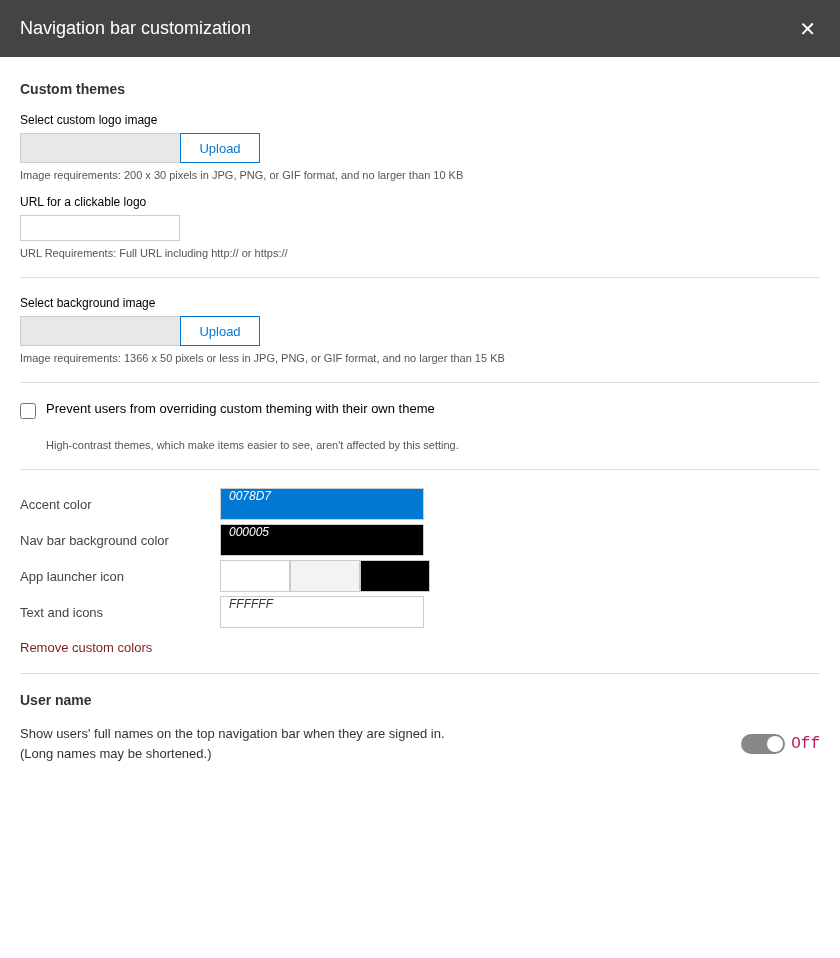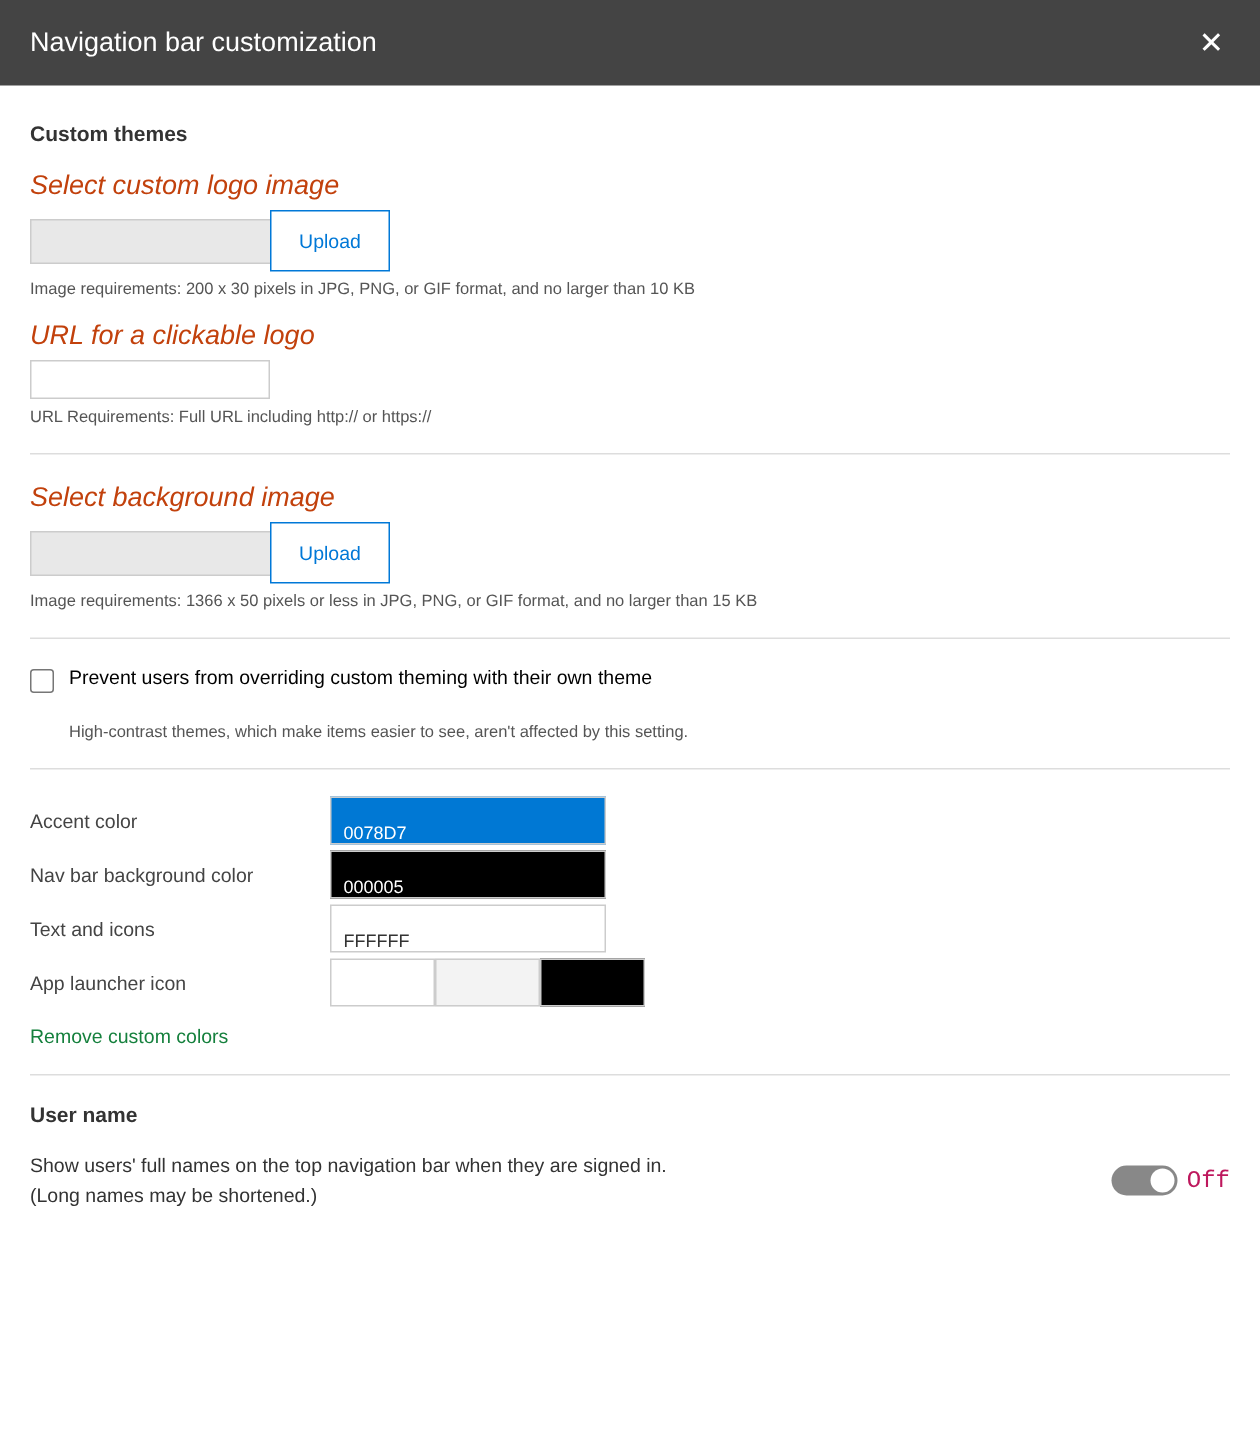--- a/index.html
+++ b/index.html
@@ -43,41 +43,40 @@
       padding: 24px 20px;
       flex: 1;
     }
     .section-title {
       font-size: 14px;
       font-weight: 600;
       color: #333;
       margin-bottom: 16px;
     }
     .field-label {
-      font-size: 18px;
-      color: #c2410c;
+      font-size: 12px;
+      color: #000000;
       margin-bottom: 6px;
-      font-style: italic;
     }
     .upload-row {
       display: flex;
       align-items: center;
       gap: 0;
       margin-bottom: 6px;
     }
     .file-input-box {
       width: 160px;
       height: 30px;
       background: #e8e8e8;
       border: 1px solid #ccc;
       border-right: none;
     }
     .upload-btn {
       width: 80px;
-      height: 41px;
+      height: 30px;
       background: #fff;
       border: 1px solid #0078d7;
       color: #0078d7;
       font-size: 13px;
       cursor: pointer;
     }
     .hint-text {
       font-size: 11px;
       color: #555;
       margin-bottom: 4px;
@@ -111,27 +110,28 @@
       display: flex;
       align-items: center;
       margin-bottom: 4px;
     }
     .color-label {
       width: 200px;
       font-size: 13px;
       color: #444;
     }
     .color-box {
-      width: 184px;
+      width: 204px;
       height: 32px;
       display: flex;
-      align-items: flex-end;
+      align-items: flex-start;
       padding: 0 8px;
       font-size: 12px;
       border: 1px solid #ccc;
+      font-style: italic;
     }
     .color-box.accent {
       background: #0078d4;
       color: #fff;
     }
     .color-box.navbg {
       background: #000000;
       color: #fff;
     }
     .color-box.texticons {
@@ -145,21 +145,21 @@
     }
     .swatch {
       width: 70px;
       height: 32px;
       border: 1px solid #ccc;
     }
     .swatch.white { background: #fff; }
     .swatch.lightgray { background: #f3f3f3; }
     .swatch.black { background: #000; }
     .remove-link {
-      color: #15803d;
+      color: #7f1d1d;
       text-decoration: none;
       font-size: 13px;
       cursor: pointer;
       display: inline-block;
       margin-top: 8px;
     }
     .username-section { margin-top: 8px; }
     .username-row {
       display: flex;
       justify-content: space-between;
@@ -256,32 +256,32 @@
       </div>
       
       <div class="color-row">
         <div class="color-label">Nav bar background color</div>
         <div class="color-box navbg">
           <span>000005</span>
         </div>
       </div>
       
       <div class="color-row">
-        <div class="color-label">Text and icons</div>
-        <div class="color-box texticons">
-          <span>FFFFFF</span>
-        </div>
-      </div>
-      
-      <div class="color-row">
         <div class="color-label">App launcher icon</div>
         <div class="app-launcher-swatches">
           <div class="swatch white"></div>
           <div class="swatch lightgray"></div>
           <div class="swatch black"></div>
+        </div>
+      </div>
+      
+      <div class="color-row">
+        <div class="color-label">Text and icons</div>
+        <div class="color-box texticons">
+          <span>FFFFFF</span>
         </div>
       </div>
       
       <a class="remove-link">Remove custom colors</a>
     </div>
 
     <hr class="divider">
 
     <div class="username-section">
       <div class="section-title">User name</div>

